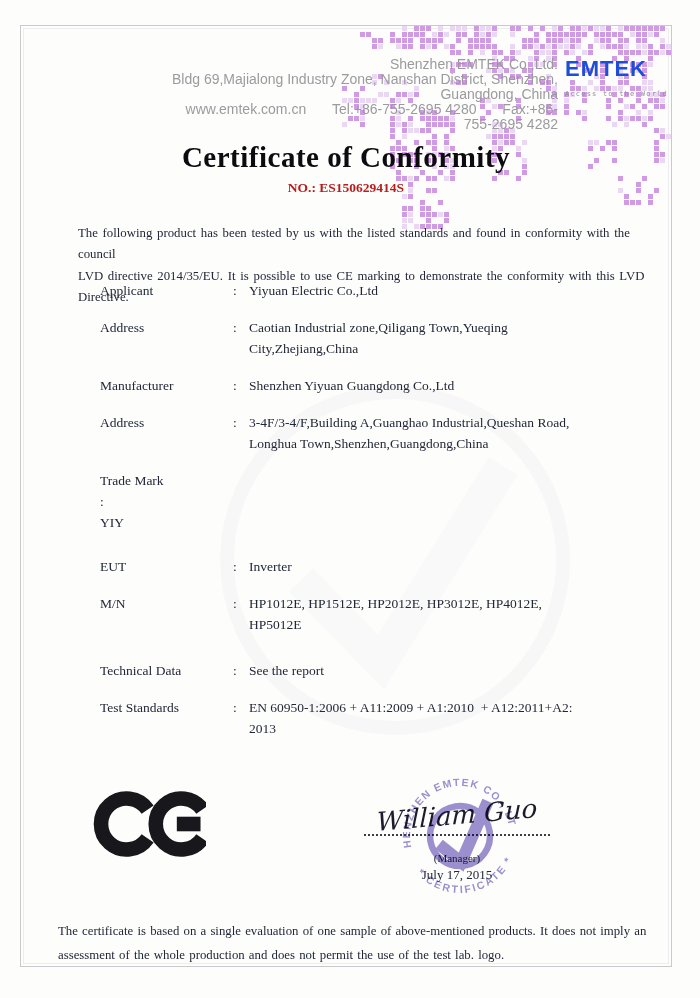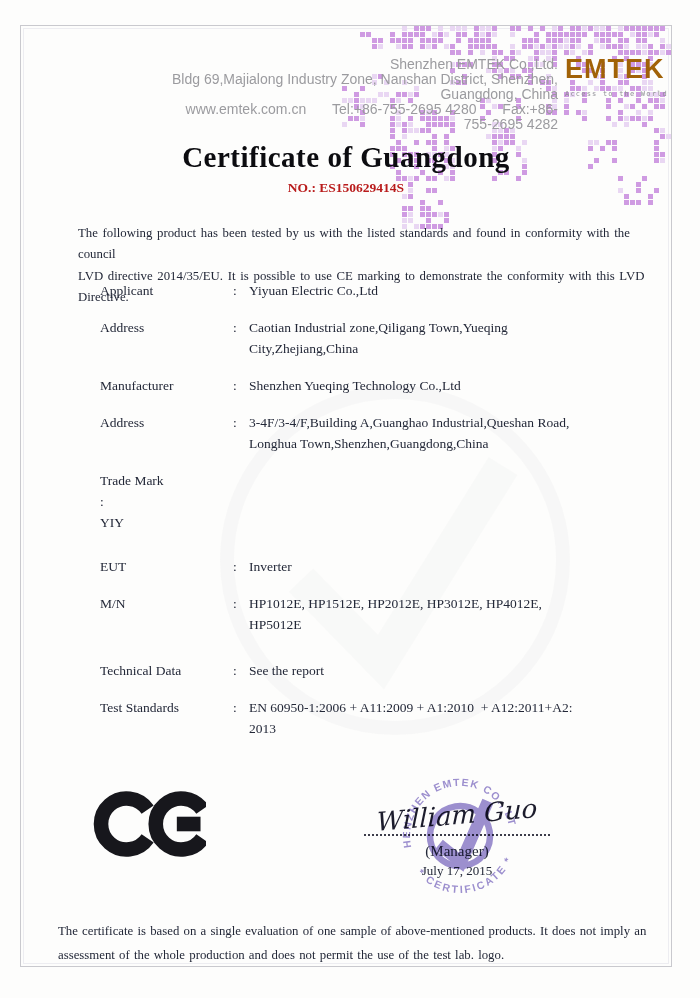--- a/index.html
+++ b/index.html
@@ -8,22 +8,22 @@
   .frame{position:absolute;left:20px;top:25px;width:650px;height:940px;
          border:1px solid #c9c9ce;}
   .frame::after{content:"";position:absolute;left:2px;top:2px;right:2px;bottom:2px;
          border:1px solid #ededf1;}
   
   .mosaic{position:absolute;left:342px;top:26px;width:330px;height:204px;z-index:1;}
   .hdr-lines{position:absolute;top:57px;left:150px;width:408px;text-align:right;z-index:2;
          font-family:"Liberation Sans",sans-serif;font-size:14px;line-height:15px;color:#9b9b9f;}
   .hdr-contact span{margin-left:22px;}
   .logo{position:absolute;left:565px;top:55px;width:116px;z-index:2;text-align:left;}
-  .logo-text{font-family:"Liberation Sans",sans-serif;font-weight:700;font-size:27px;
-         letter-spacing:1px;color:#a16207;line-height:28px;}
+  .logo-text{font-family:"Liberation Sans",sans-serif;font-weight:700;font-size:22px;
+         letter-spacing:1px;color:#1d4ed8;line-height:28px;}
   .logo-tagline{font-family:"DejaVu Sans Mono",monospace;font-size:7px;letter-spacing:1.2px;
          color:#8e8e94;margin-top:7px;white-space:nowrap;}
   
   .title{position:absolute;left:20px;right:28px;top:141px;margin:0;text-align:center;z-index:2;
          font-size:29px;font-weight:700;color:#0c0c10;letter-spacing:0.5px;}
   .cert-no{position:absolute;left:20px;right:28px;top:180px;text-align:center;z-index:2;
          font-size:13.5px;font-weight:700;color:#b91c1c;}
   
   .intro{position:absolute;left:78px;top:210px;width:592px;z-index:2;
          font-size:12.8px;line-height:21.5px;white-space:pre-wrap;word-spacing:1.5px;}
@@ -35,21 +35,21 @@
   .f-colon{width:16px;flex:none;}
   .f-value{flex:1;white-space:pre-wrap;}
   
   .watermark{position:absolute;left:205px;top:370px;width:380px;height:380px;z-index:0;opacity:0.55;}
   
   .ce{position:absolute;left:92px;top:787px;width:114px;height:74px;z-index:2;}
   .sig-block{position:absolute;left:352px;top:800px;width:210px;z-index:2;text-align:center;}
   .sig-name{font-style:italic;font-size:26px;color:#1c1c2c;transform:rotate(-5deg) skewX(-6deg);
          font-family:"DejaVu Serif",serif;white-space:nowrap;}
   .sig-line{margin:4px auto 0 auto;width:186px;border-bottom:2.5px dotted #3c3c4a;}
-  .sig-role{margin-top:7px;font-size:15px;text-align:center;}
+  .sig-role{margin-top:16px;font-size:11px;text-align:center;}
   .sig-date{margin-top:3px;font-size:13px;}
   .stamp{position:absolute;left:392px;top:768px;width:136px;height:136px;z-index:3;
          transform:rotate(-9deg);opacity:0.85;mix-blend-mode:multiply;}
   .stamp text{font-family:"Liberation Sans",sans-serif;font-weight:700;}
   .footer{position:absolute;left:58px;top:906px;width:600px;z-index:2;
          font-size:12.8px;line-height:24px;white-space:pre-wrap;word-spacing:1px;}
 </style>
 </head>
 <body>
 
@@ -573,21 +573,21 @@
       <span>www.emtek.com.cn</span>
       <span>Tel:+86-755-2695 4280</span>
       <span>Fax:+86-755-2695 4282</span>
     </div>
   </div>
   <div class="logo">
     <div class="logo-text">EMTEK</div>
     <div class="logo-tagline">Access to the World</div>
   </div>
 
-  <h1 class="title">Certificate of Guangdong</h1>
+  <h1 class="title">Certificate of Conformity</h1>
   <div class="cert-no">NO.: ES150629414S</div>
 
   <p class="intro">The following product has been tested by us with the listed standards and found in conformity with the council
 LVD directive 2014/35/EU. It is possible to use CE marking to demonstrate the conformity with this LVD
 Directive.</p>
 
   <div class="fields" id="fields">
       <div class="field-row">
         <span class="f-label">Applicant</span>
         <span class="f-colon">:</span>
@@ -595,21 +595,21 @@
       </div>
       <div class="field-row">
         <span class="f-label">Address</span>
         <span class="f-colon">:</span>
         <span class="f-value">Caotian Industrial zone,Qiligang Town,Yueqing
 City,Zhejiang,China</span>
       </div>
       <div class="field-row">
         <span class="f-label">Manufacturer</span>
         <span class="f-colon">:</span>
-        <span class="f-value">Shenzhen Yueqing Technology Co.,Ltd</span>
+        <span class="f-value">Shenzhen Yiyuan Guangdong Co.,Ltd</span>
       </div>
       <div class="field-row">
         <span class="f-label">Address</span>
         <span class="f-colon">:</span>
         <span class="f-value">3-4F/3-4/F,Building A,Guanghao Industrial,Queshan Road,
 Longhua Town,Shenzhen,Guangdong,China</span>
       </div>
       <div class="field-row">
         <span class="f-label">Trade Mark</span>
         <span class="f-colon">:</span>

